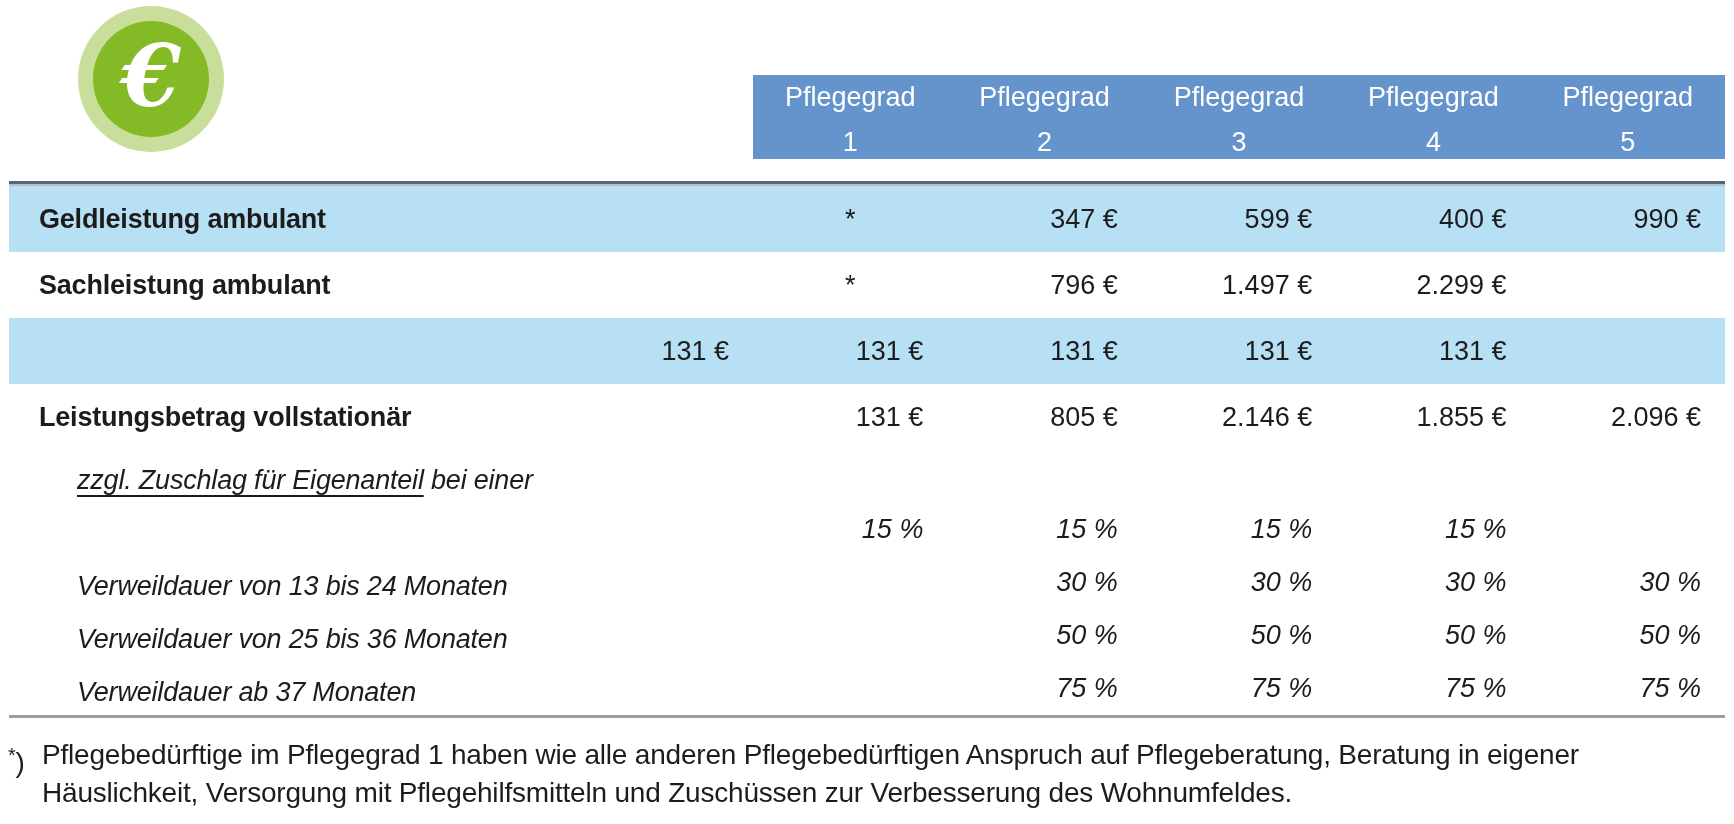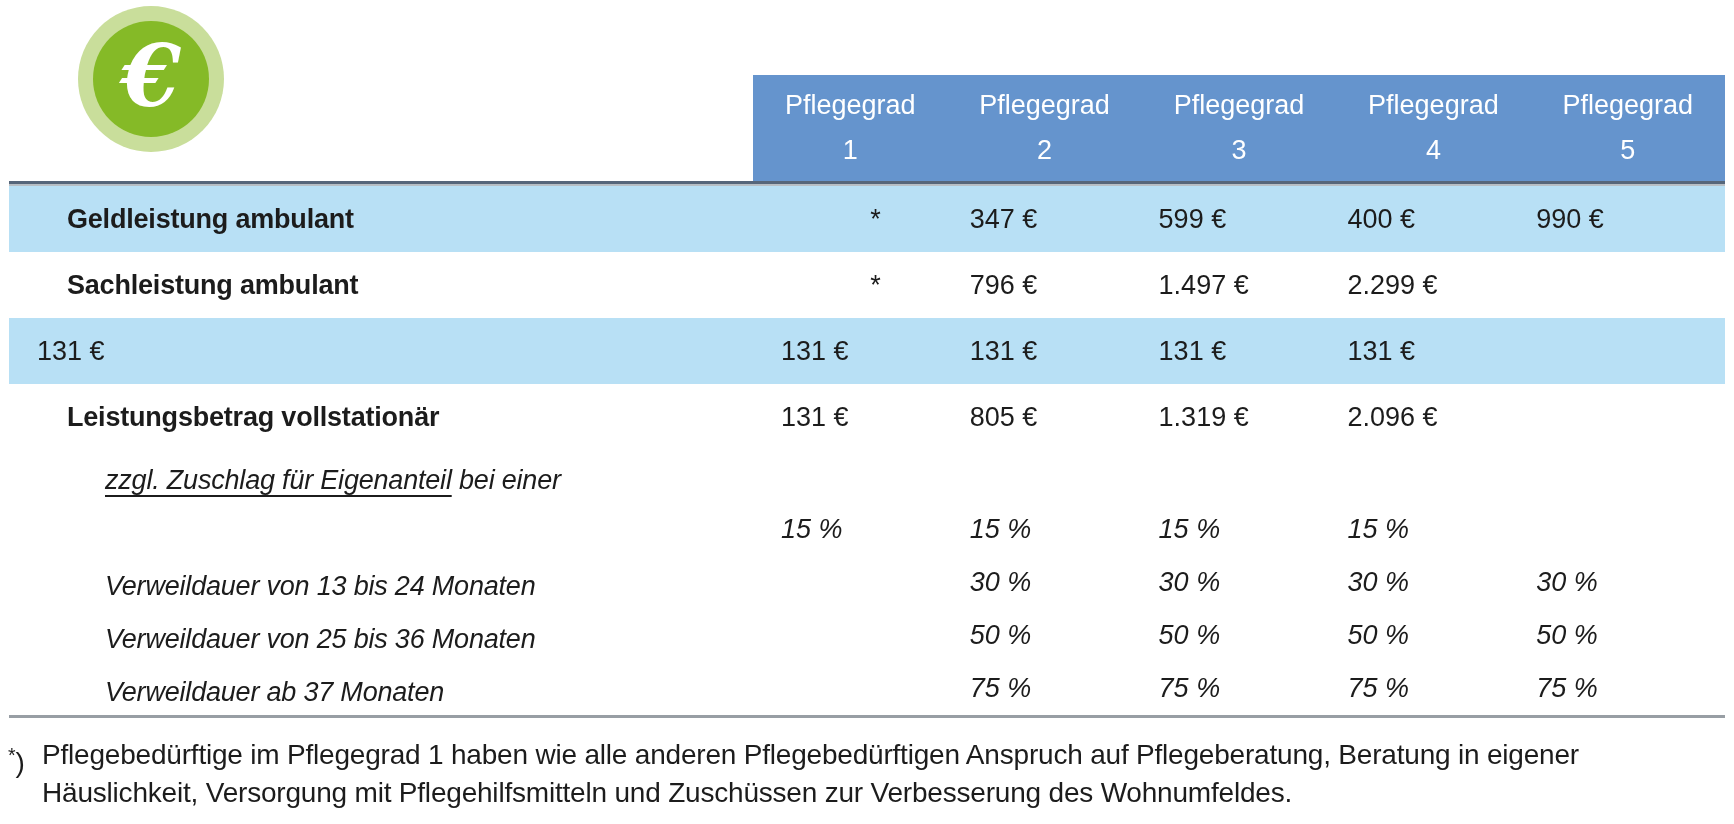--- a/index.html
+++ b/index.html
@@ -27,48 +27,47 @@
   .euro-sym {
     font-family:"DejaVu Serif", serif;
     font-style:italic; font-weight:bold;
     font-size:86px; color:#ffffff;
     transform:translateY(-4px);
   }
 
   
   .col-headers {
     position:absolute; left:753px; top:75px;
-    width:972px; height:106px;
+    width:972px; height:84px;
     background:#6594cd;
     display:grid; grid-template-columns:repeat(5,1fr);
   }
   .col-head {
     display:flex; flex-direction:column;
     align-items:center; justify-content:center;
     color:#ffffff; font-size:27px; line-height:45px;
   }
 
   
   .table-body { position:absolute; left:9px; top:181px; width:1716px; }
   .topline   { height:5px; background:linear-gradient(to bottom,#56667a 55%,#b7bec4 55%); }
   .bottomline{ height:3px; background:#989ea4; }
 
   .trow {
     display:grid;
     grid-template-columns:744px repeat(5,1fr);
     align-items:center;
-    padding-left:28px;
   }
   .r-tall  { height:66px; }
   .r-short { height:53px; }
   .blue    { background:#b8e0f5; }
 
   .cell { font-size:27px; white-space:nowrap; }
   .cell.label { padding-left:30px; font-weight:bold; letter-spacing:-0.2px; }
-  .cell.val   { padding-right:24px; }
+  .cell.val   { text-align:right; padding-right:24px; }
   .cell.val.center { text-align:center; padding-right:0; }
 
   .trow.it .cell.label {
     font-weight:normal; font-style:italic; padding-left:68px;margin-top:8px;
   }
   .trow.it .cell.val { font-style:italic; }
   .ul { text-decoration:underline; text-underline-offset:6px; }
 
   
   .footnote {
@@ -138,21 +137,22 @@
       <div class="cell val">131 €</div>
       <div class="cell val">131 €</div>
       <div class="cell val">131 €</div>
       <div class="cell val">131 €</div>
     </div>
 
     <div class="trow r-tall">
       <div class="cell label">Leistungsbetrag vollstationär</div>
       <div class="cell val">131 €</div>
       <div class="cell val">805 €</div>
-      <div class="cell val">1.319 €</div>
+      <div class="cell val">2.146 €</div>
+      <div class="cell val">1.855 €</div>
       <div class="cell val">2.096 €</div>
     </div>
 
     <div class="trow r-short it">
       <div class="cell label">
         <span class="ul">zzgl. Zuschlag für Eigenanteil</span><span> bei einer</span>
       </div>
       <div class="cell val"></div>
       <div class="cell val"></div>
       <div class="cell val"></div>

